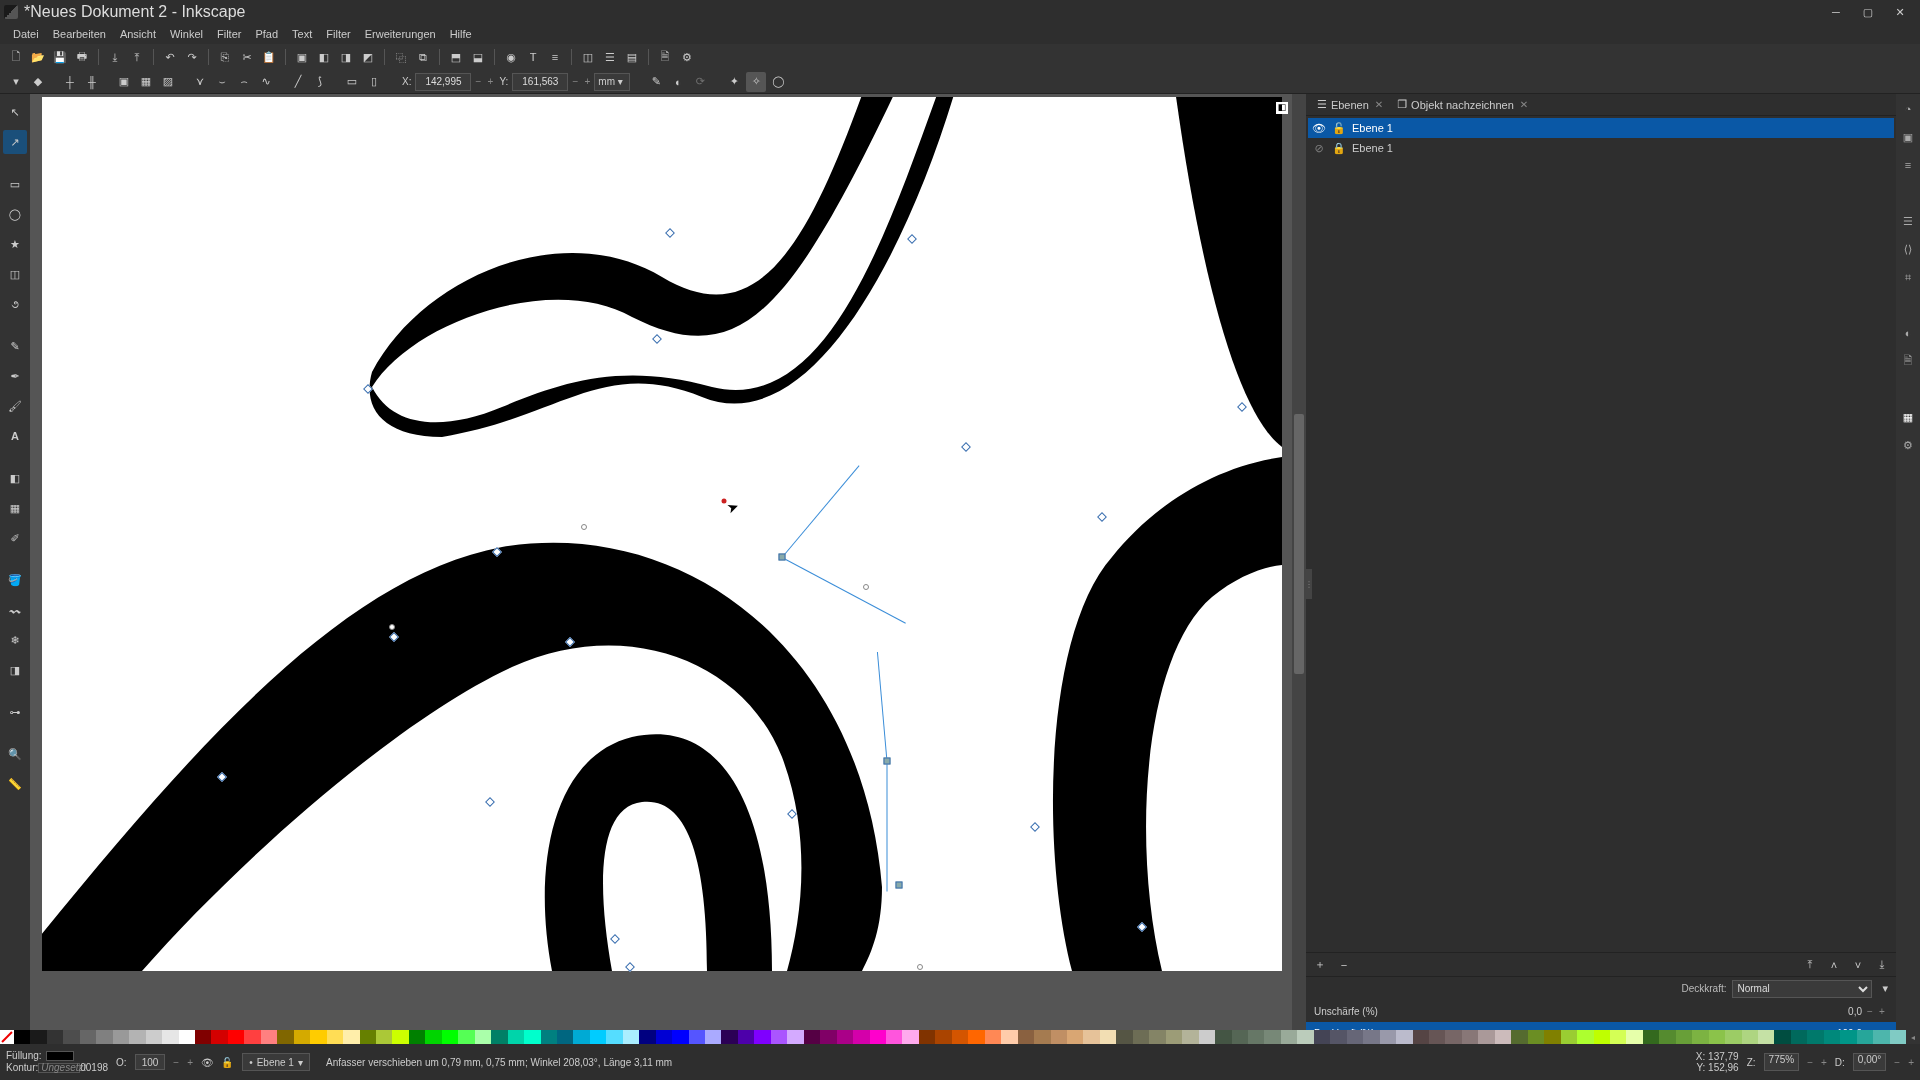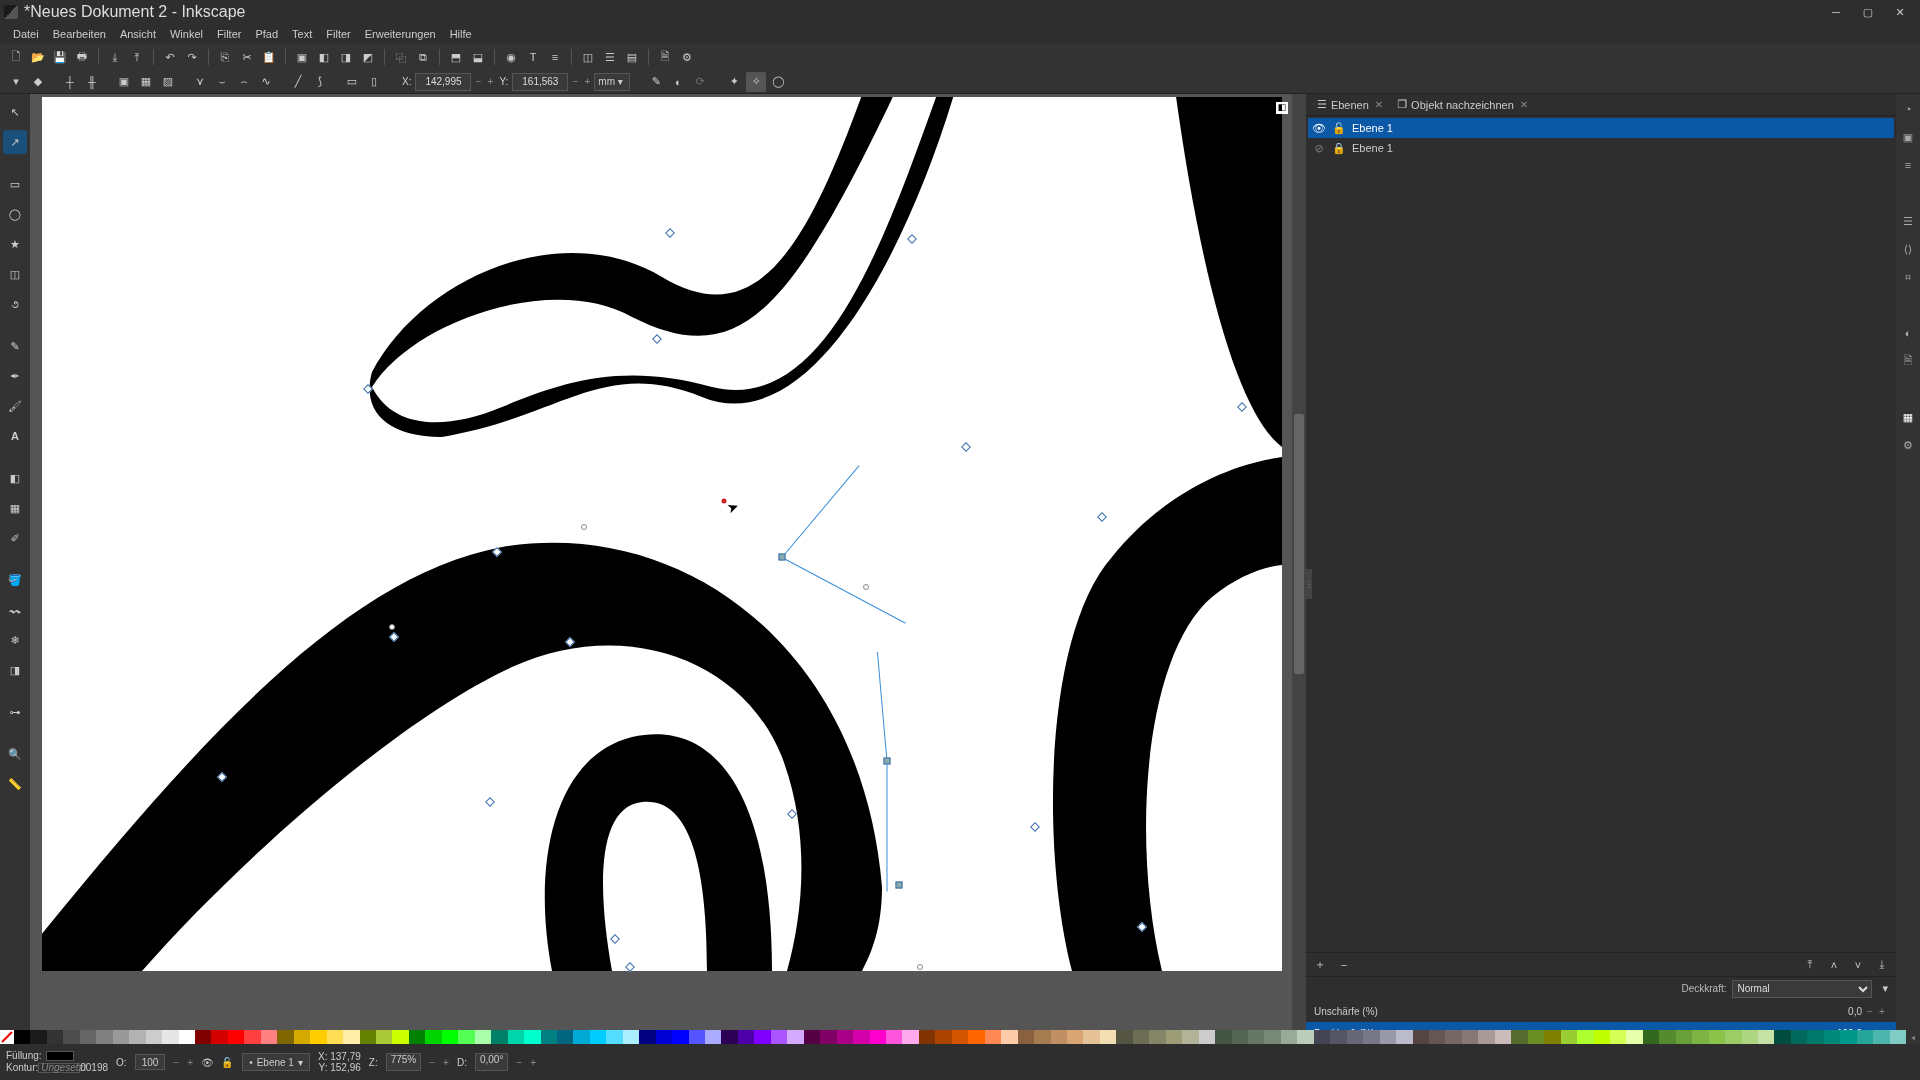--- a/index.html
+++ b/index.html
@@ -544,20 +544,21 @@
   <span style="background:#3a3a3a;border:1px solid #555;padding:0 6px;height:16px;display:inline-flex;align-items:center">100</span>
   <span style="color:#888">−</span>
   <span style="color:#888">+</span>
   <span>👁</span>
   <span>🔓</span>
   <div class="layer-nav">
     <span>•</span>
       <span>Ebene 1</span>
       <span>▾</span>
   </div>
+  <div class="msg">Anfasser verschieben um 0,79 mm, 0,75 mm; Winkel 208,03°, Länge 3,11 mm</div>
   <div class="coords col">
     <div><span>X:</span>&nbsp;<span>137,79</span></div>
     <div><span>Y:</span>&nbsp;<span>152,96</span></div>
   </div>
   <span>Z:</span>
   <div class="zoom"><span>775%</span></div>
   <span style="color:#888">−</span>
   <span style="color:#888">+</span>
   <span>D:</span>
   <div class="rot"><span>0,00°</span></div>

